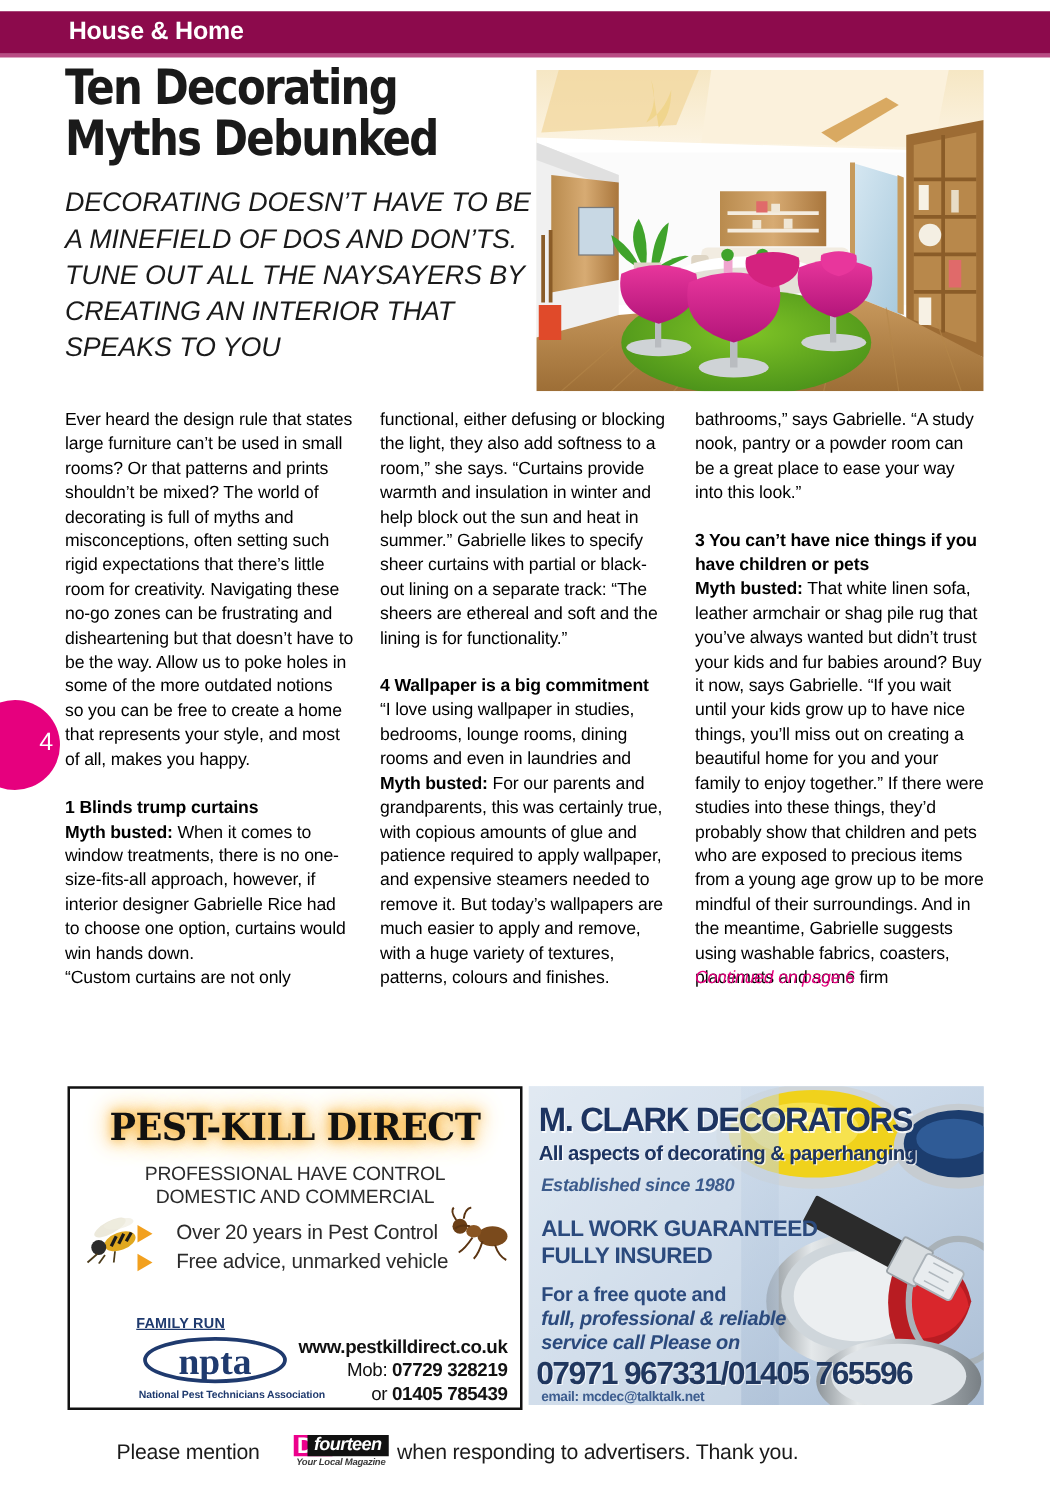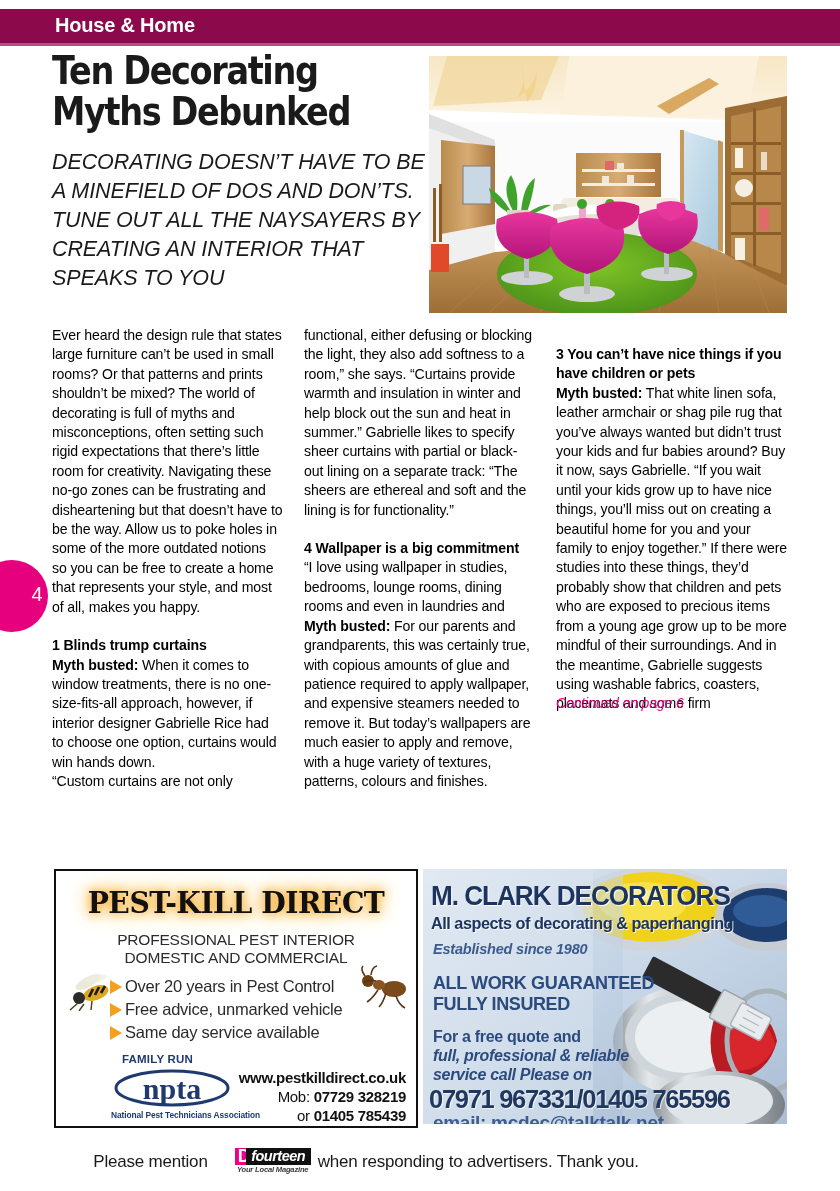--- a/index.html
+++ b/index.html
@@ -162,35 +162,36 @@
   }
   .pk-sub2 {
     position: absolute; left: 0; top: 78px; width: 360px;
     text-align: center; font-size: 15.5px; color: #2b2b2b;
     letter-spacing: -0.2px;
   }
   .pk-bullets {
     position: absolute; left: 54px; top: 104px; width: 300px;
   }
   .pk-bullet {
-    display: flex; align-items: center; gap: 3px;
+    display: flex; align-items: center; gap: 19px;
     font-size: 16.5px; color: #2b2b2b; line-height: 23px;
     letter-spacing: -0.25px;
   }
   .tri {
     width: 0; height: 0;
     border-top: 7px solid transparent;
     border-bottom: 7px solid transparent;
     border-left: 12px solid #f2a01e;
     flex: none;
   }
   .pk-family {
-    position: absolute; left: 66px; top: 182px;
+    position: absolute; left: 53px; top: 182px;
     font-size: 11.5px; font-weight: bold; color: #1f3a6e;
     letter-spacing: 0.2px;
+    text-decoration: underline;
   }
   .npta-wrap { position: absolute; left: 57px; top: 196px; }
   .pk-npta-sub {
     position: absolute; left: 55px; top: 239px;
     font-size: 8.4px; font-weight: bold; color: #1f3a6e;
     letter-spacing: -0.1px;
   }
   .pk-web {
     position: absolute; right: 10px; top: 198px;
     text-align: right; font-size: 15px; font-weight: bold;
@@ -239,21 +240,21 @@
   }
   .mc-quote .it { font-style: italic; }
   .mc-phone {
     position: absolute; left: 6px; top: 216px;
     font-size: 25.5px; font-weight: bold; color: #20375f;
     letter-spacing: -1.3px;
     text-shadow: 1px 1px 0 rgba(255,255,255,0.7);
   }
   .mc-email {
     position: absolute; left: 10px; top: 243px;
-    font-size: 19px; font-weight: bold; color: #3d5d8f;
+    font-size: 11px; font-weight: bold; color: #3d5d8f;
     letter-spacing: -0.3px;
   }
 
   
   .footer {
     position: absolute;
     left: 0; top: 1148px;
     width: 732px;
     display: flex;
     align-items: center;
@@ -458,30 +459,31 @@
   </div>
 
   <div class="col">
     <p>functional, either defusing or blocking the light, they also add softness to a room,” she says. “Curtains provide warmth and insulation in winter and help block out the sun and heat in summer.” Gabrielle likes to specify sheer curtains with partial or black-out lining on a separate track: “The sheers are ethereal and soft and the lining is for functionality.”</p>
     <p class="gap sub">4 Wallpaper is a big commitment</p>
     <p>“I love using wallpaper in studies, bedrooms, lounge rooms, dining rooms and even in laundries and</p>
     <p><span class="lead-in">Myth busted:</span><span> For our parents and grandparents, this was certainly true, with copious amounts of glue and patience required to apply wallpaper, and expensive steamers needed to remove it. But today’s wallpapers are much easier to apply and remove, with a huge variety of textures, patterns, colours and finishes.</span></p>
   </div>
 
   <div class="col">
+    <p>bathrooms,” says Gabrielle. “A study nook, pantry or a powder room can be a great place to ease your way into this look.”</p>
     <p class="gap sub">3 You can’t have nice things if you have children or pets</p>
     <p><span class="lead-in">Myth busted:</span><span> That white linen sofa, leather armchair or shag pile rug that you’ve always wanted but didn’t trust your kids and fur babies around? Buy it now, says Gabrielle. “If you wait until your kids grow up to have nice things, you’ll miss out on creating a beautiful home for you and your family to enjoy together.” If there were studies into these things, they’d probably show that children and pets who are exposed to precious items from a young age grow up to be more mindful of their surroundings. And in the meantime, Gabrielle suggests using washable fabrics, coasters, placemats and some firm</span></p>
     <span class="continued">Continued on page 6</span>
   </div>
 
 </div>
 
 <div class="ad-left">
   <div class="pk-title">PEST-KILL DIRECT</div>
-  <div class="pk-sub1">PROFESSIONAL PEST INTERIOR</div>
+  <div class="pk-sub1">PROFESSIONAL HAVE CONTROL</div>
   <div class="pk-sub2">DOMESTIC AND COMMERCIAL</div>
 
   <svg style="position:absolute;left:6px;top:96px" width="58" height="44" viewBox="0 0 58 44">
     <ellipse cx="34" cy="26" rx="13" ry="7" transform="rotate(-20 34 26)" fill="#e0a81f"></ellipse>
     <g stroke="#1a1a1a" stroke-width="2.6">
       <line x1="27" y1="30" x2="31" y2="22"></line>
         <line x1="33" y1="28" x2="37" y2="20"></line>
         <line x1="39" y1="26" x2="43" y2="19"></line>
     </g>
     <circle cx="17" cy="31" r="6" fill="#2b2b2b"></circle>
@@ -508,24 +510,20 @@
   </svg>
 
   <div class="pk-bullets">
     <div class="pk-bullet">
         <span class="tri"></span>
         <span>Over 20 years in Pest Control</span>
       </div>
     <div class="pk-bullet">
         <span class="tri"></span>
         <span>Free advice, unmarked vehicle</span>
-      </div>
-    <div class="pk-bullet">
-        <span class="tri"></span>
-        <span>Same day service available</span>
       </div>
   </div>
 
   <div class="pk-family">FAMILY RUN</div>
   <div class="npta-wrap">
     <svg width="118" height="42" viewBox="0 0 118 42">
       <ellipse cx="59" cy="21" rx="56" ry="17" fill="none" stroke="#1f3a6e" stroke-width="3"></ellipse>
       <text x="59" y="32" text-anchor="middle" font-family="Liberation Serif, serif" font-size="30" font-weight="bold" fill="#1f3a6e">npta</text>
     </svg>
   </div>

